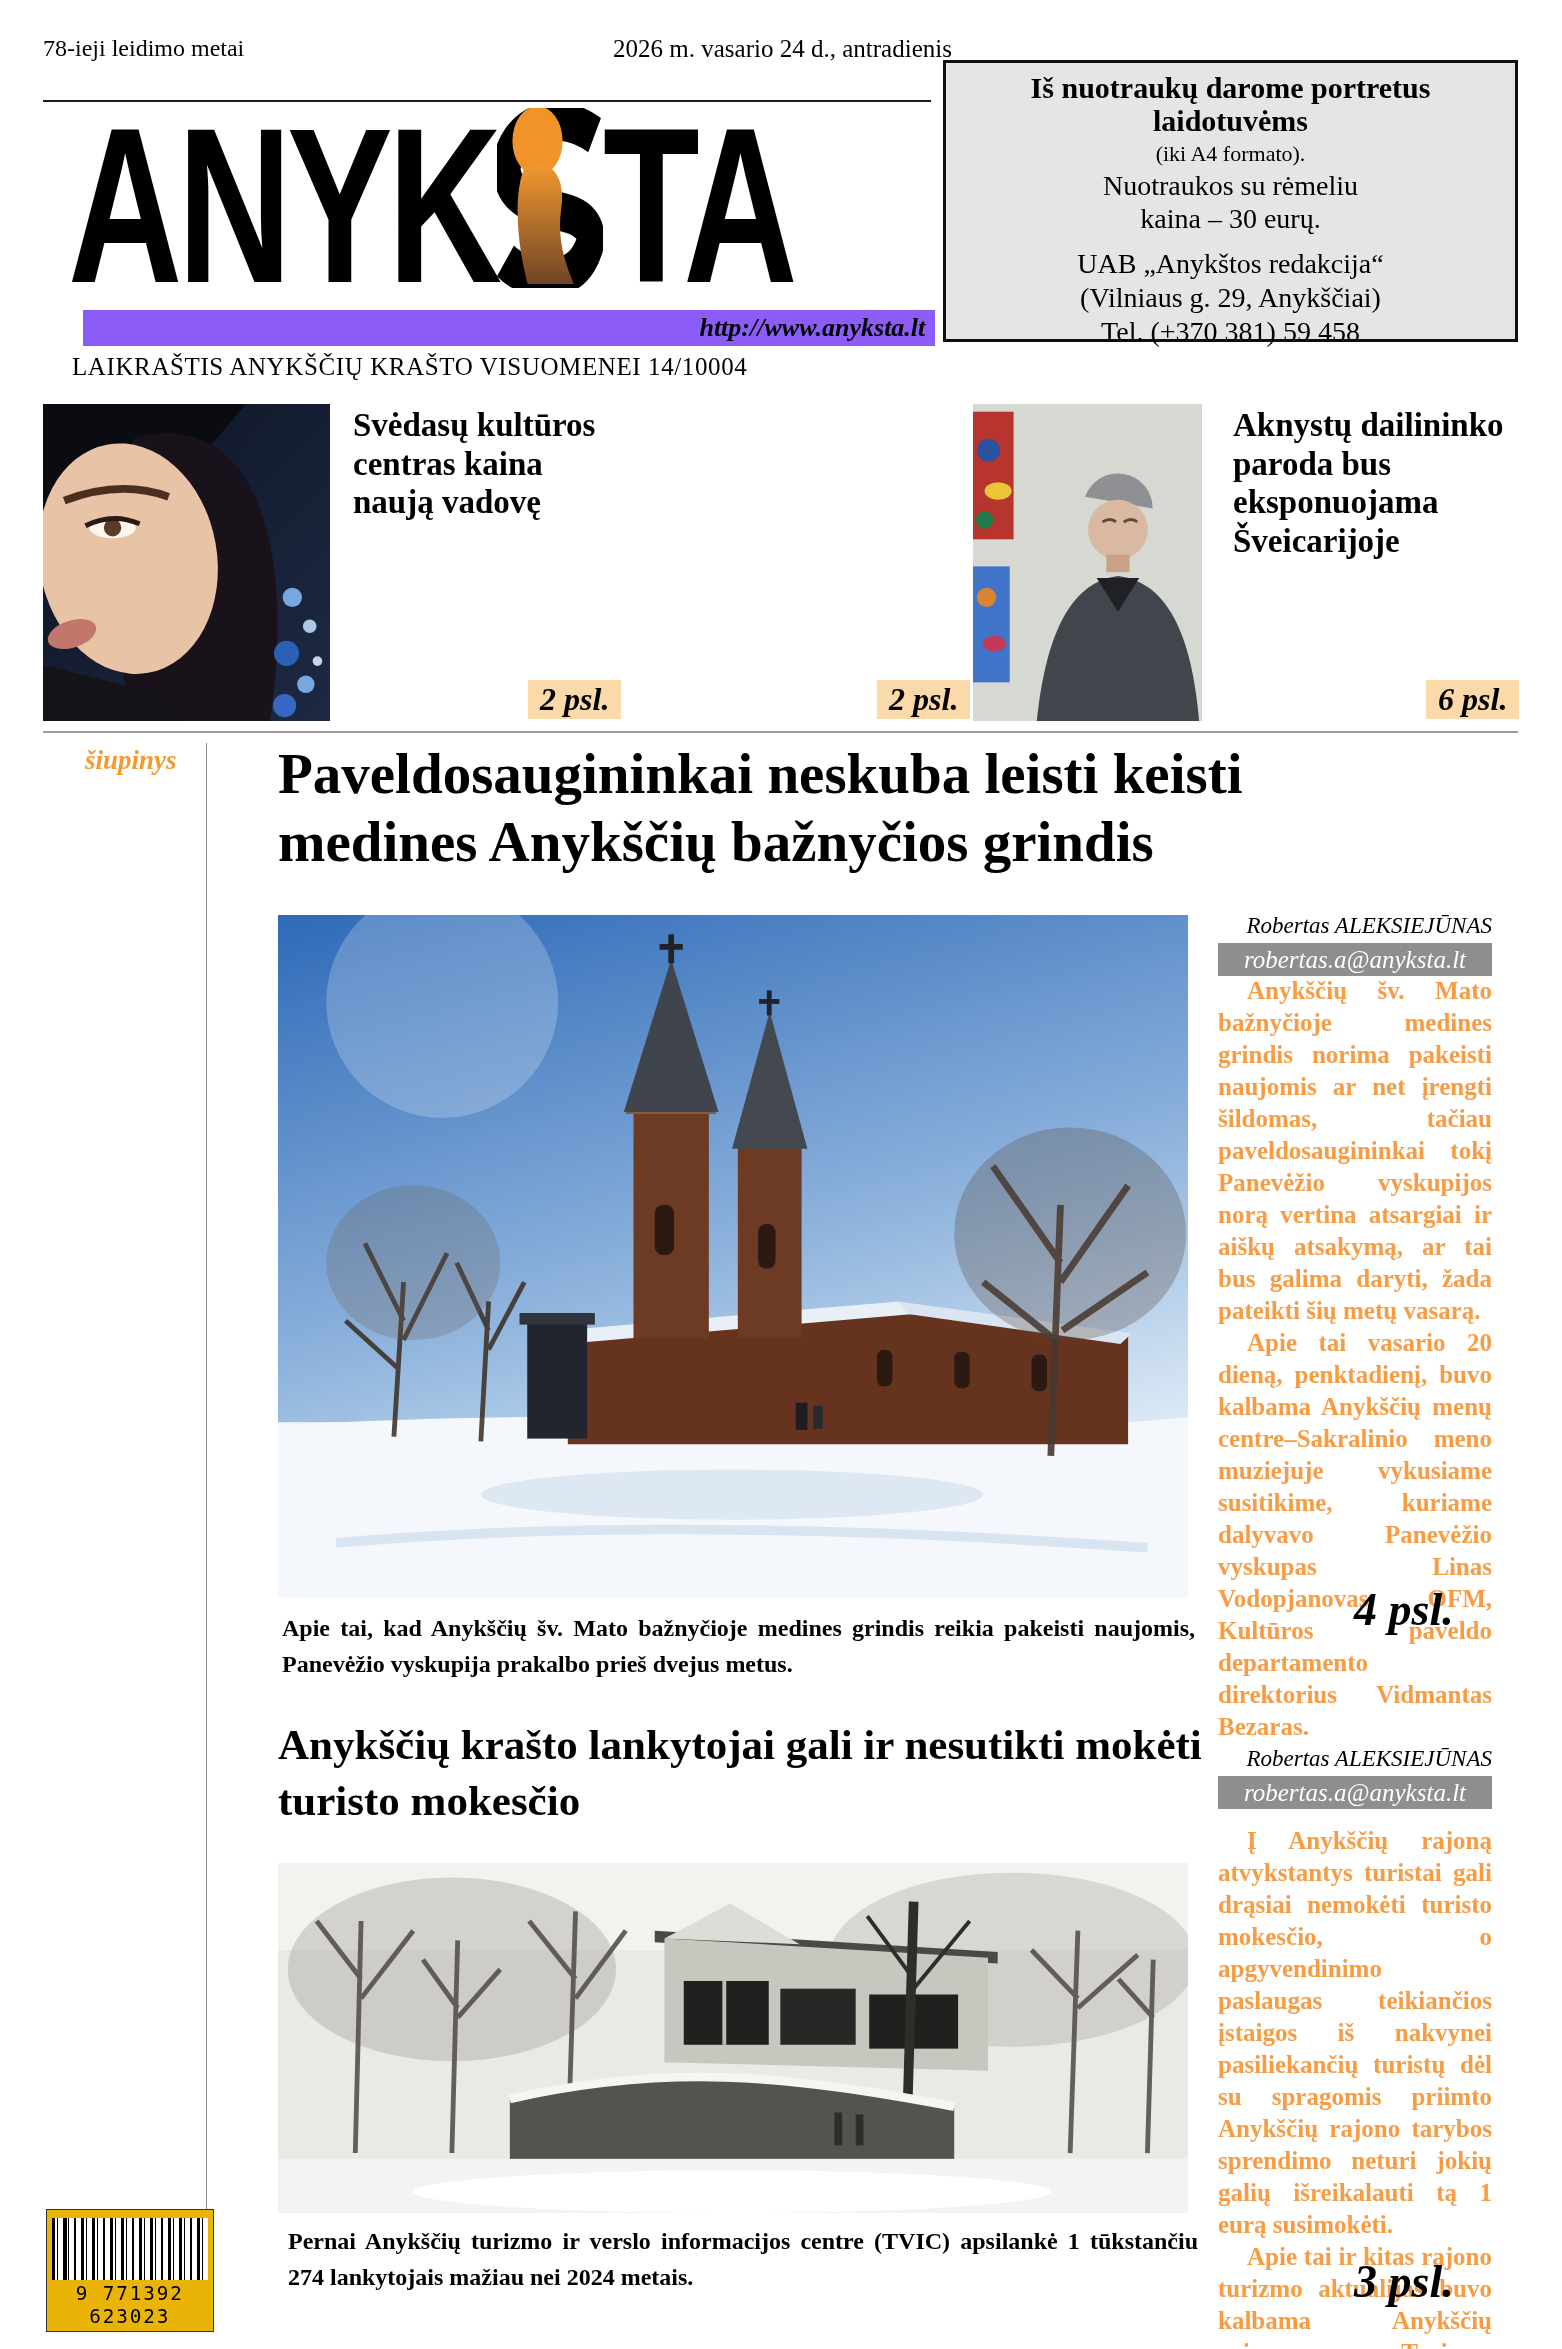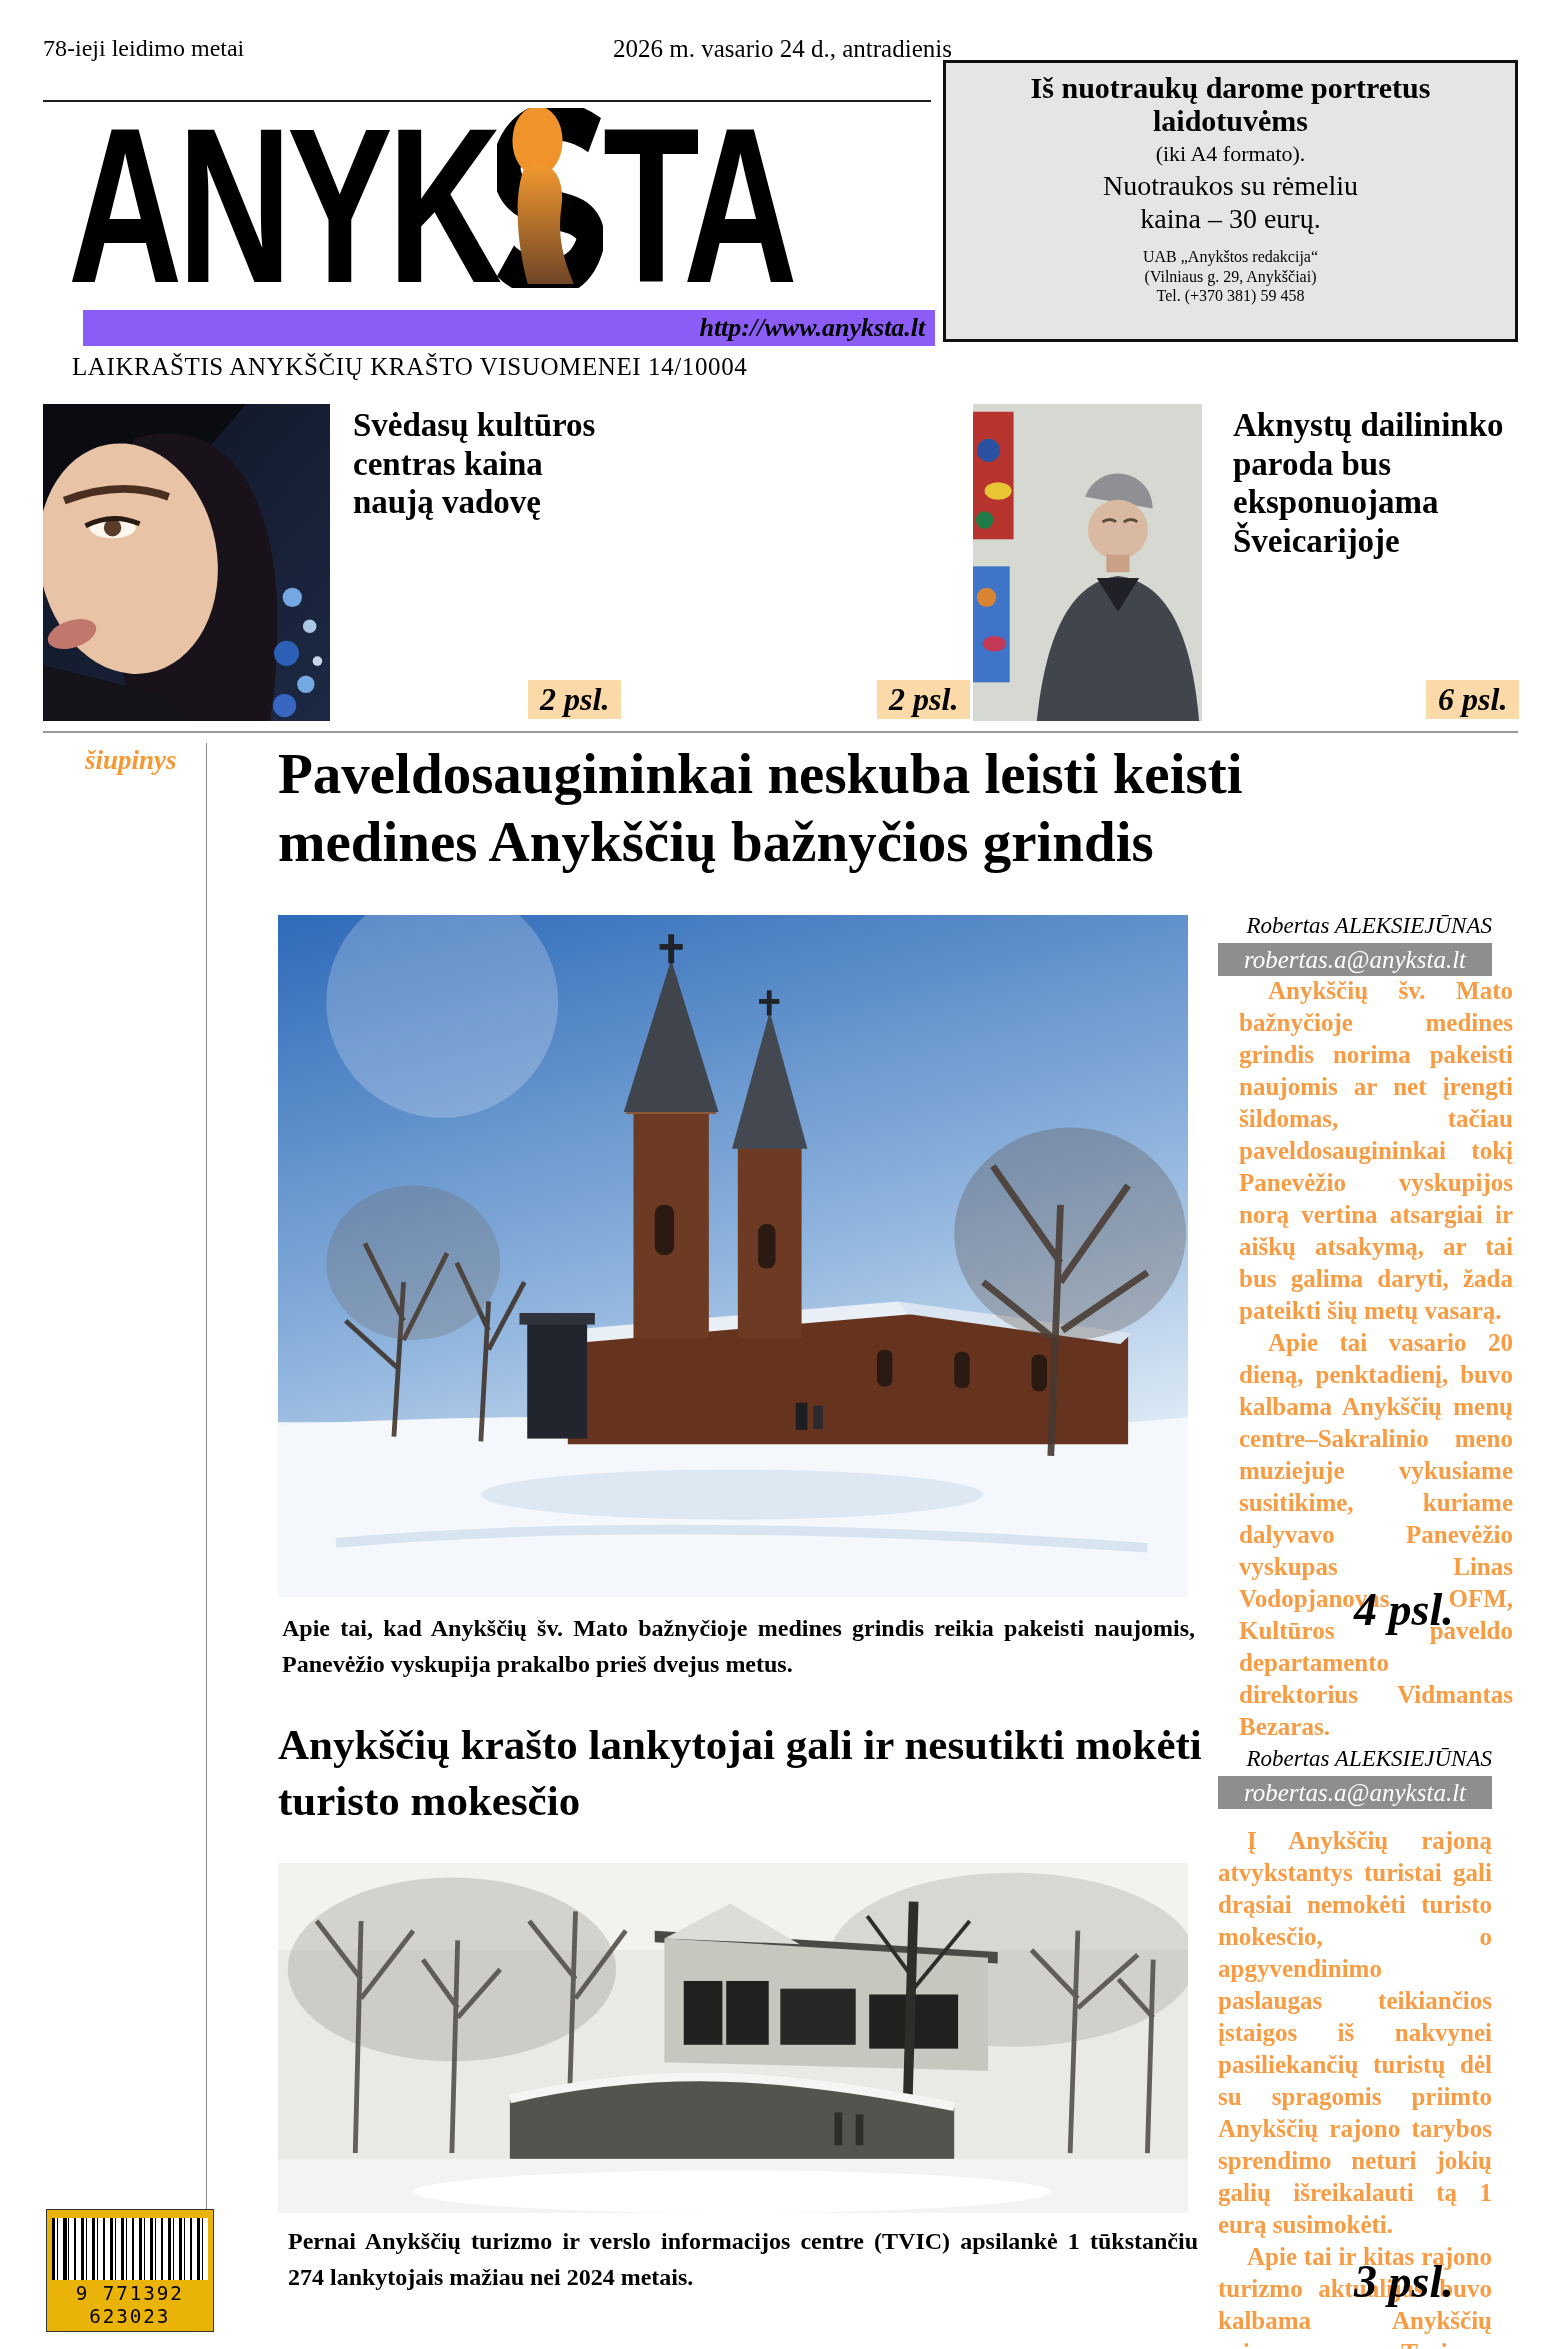--- a/index.html
+++ b/index.html
@@ -10,21 +10,21 @@
   
   .edition{left:43px;top:35px;font-size:24px;}
   .issue-date{left:541px;top:35px;width:483px;text-align:center;font-size:25px;}
   .top-rule{left:43px;top:100px;width:888px;height:1.9px;background:#1d1d1d;}
 
   .ad-box{left:943px;top:60px;width:575px;height:282px;background:#e5e5e5;
           border:3.9px solid #101010;box-sizing:border-box;text-align:center;padding-top:7.7px;}
   .ad-title{font-size:30px;font-weight:bold;line-height:1.12;padding:0 39px;}
   .ad-sub{font-size:22px;margin-top:2.9px;}
   .ad-price{font-size:28px;line-height:1.2;width:319px;margin:1.9px auto 0;}
-  .ad-small{font-size:16px;line-height:1.2;margin-top:11.6px;}
+  .ad-small{font-size:28px;line-height:1.2;margin-top:11.6px;}
 
   .logo-wrap{left:68px;top:104px;height:212px;font-family:"Liberation Sans",sans-serif;
              font-weight:bold;font-size:220px;line-height:205px;letter-spacing:-6.8px;
              transform:scaleX(0.72);transform-origin:0 0;white-space:nowrap;}
   .lg-glyph{position:relative;display:inline-block;width:147px;height:170px;vertical-align:-5.8px;}
   .lg-glyph svg{position:absolute;left:0;top:-9.7px;}
 
   .logo-bar{left:83px;top:310px;width:852px;height:36px;background:#8b5cf6;}
   .logo-url{display:block;text-align:right;padding-right:9.7px;font-size:26px;line-height:36px;
             font-style:italic;font-weight:bold;}
@@ -55,21 +55,21 @@
   .byline2{left:1218px;top:1746px;}
   .author{text-align:right;font-style:italic;font-size:23px;}
   .email-bar{margin-top:3.9px;background:#8e8e8e;color:#fff;font-style:italic;font-size:25px;
              text-align:center;height:33px;line-height:33px;}
   .photo-church{left:278px;top:915px;width:910px;height:682px;}
   .caption{font-weight:bold;font-size:24px;line-height:1.5;text-align:justify;}
   .caption1{left:282px;top:1610px;width:913px;}
   .orange-col{width:274px;color:#f89c44;font-weight:bold;font-size:25px;line-height:32px;
               text-align:justify;}
   .orange-col p{margin:0;text-indent:29px;}
-  .orange1{left:1218px;top:975px;margin-left:21px;}
+  .orange1{left:1218px;top:975px;}
   .page-ref-big{font-size:46px;font-weight:bold;font-style:italic;}
   .pageref1{left:1354px;top:1583px;}
 
   
   .headline2{left:278px;top:1717px;width:927px;font-size:43px;font-weight:bold;line-height:1.3;}
   .orange2{left:1218px;top:1825px;}
   .photo-tvic{left:278px;top:1863px;width:910px;height:350px;}
   .caption2{left:288px;top:2223px;width:910px;}
   .pageref2{left:1354px;top:2255px;}
 

